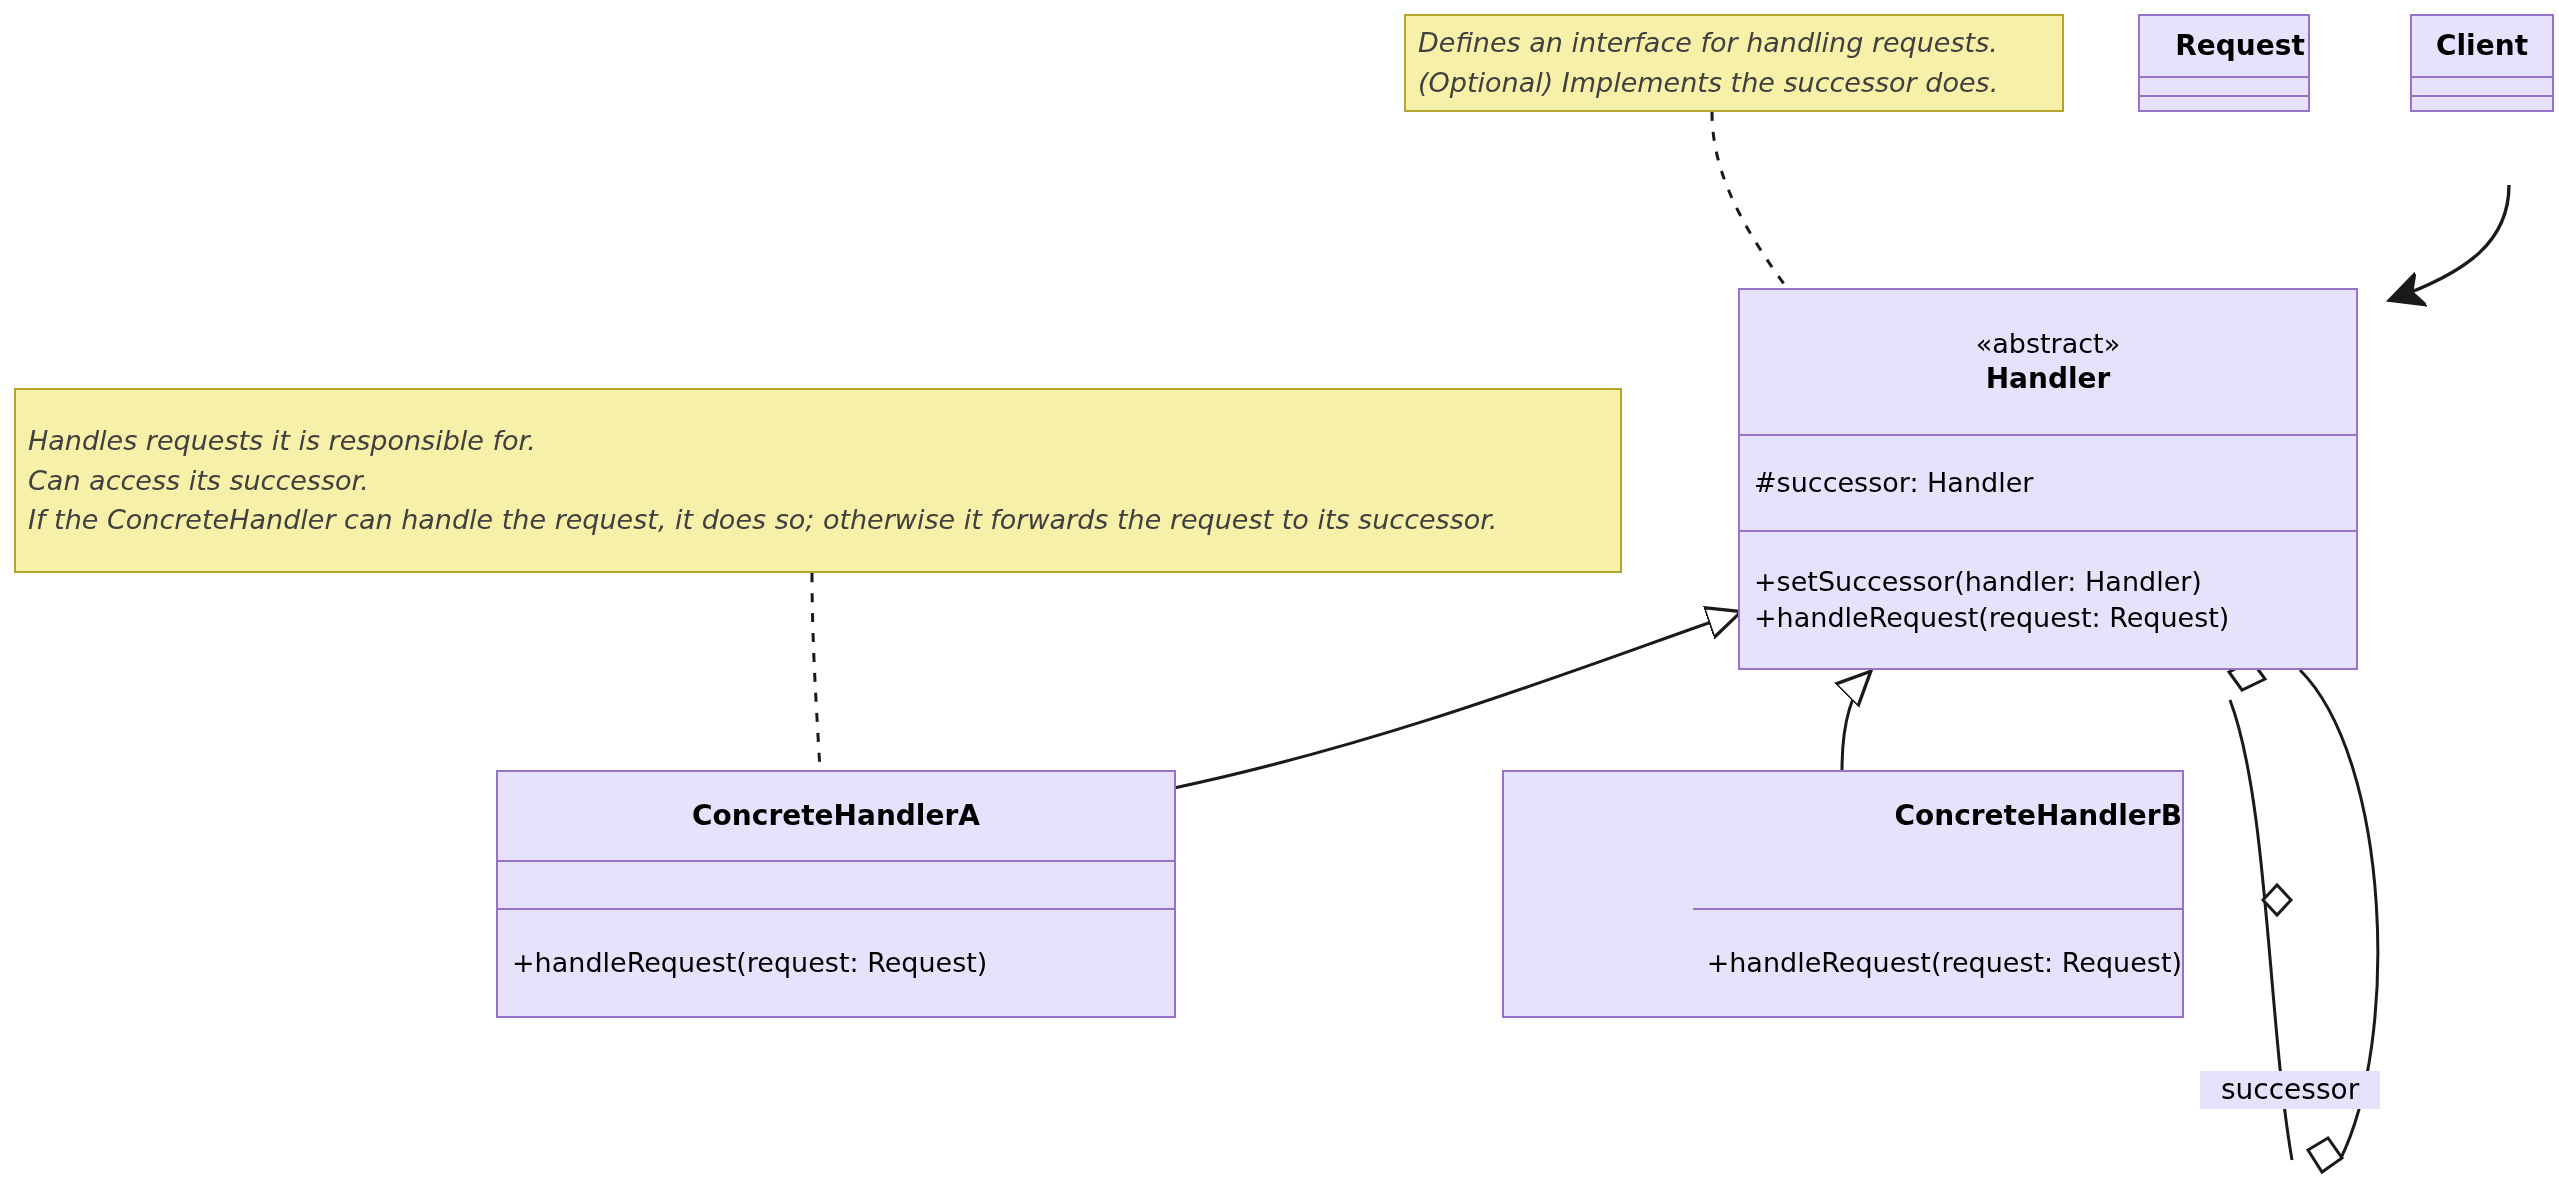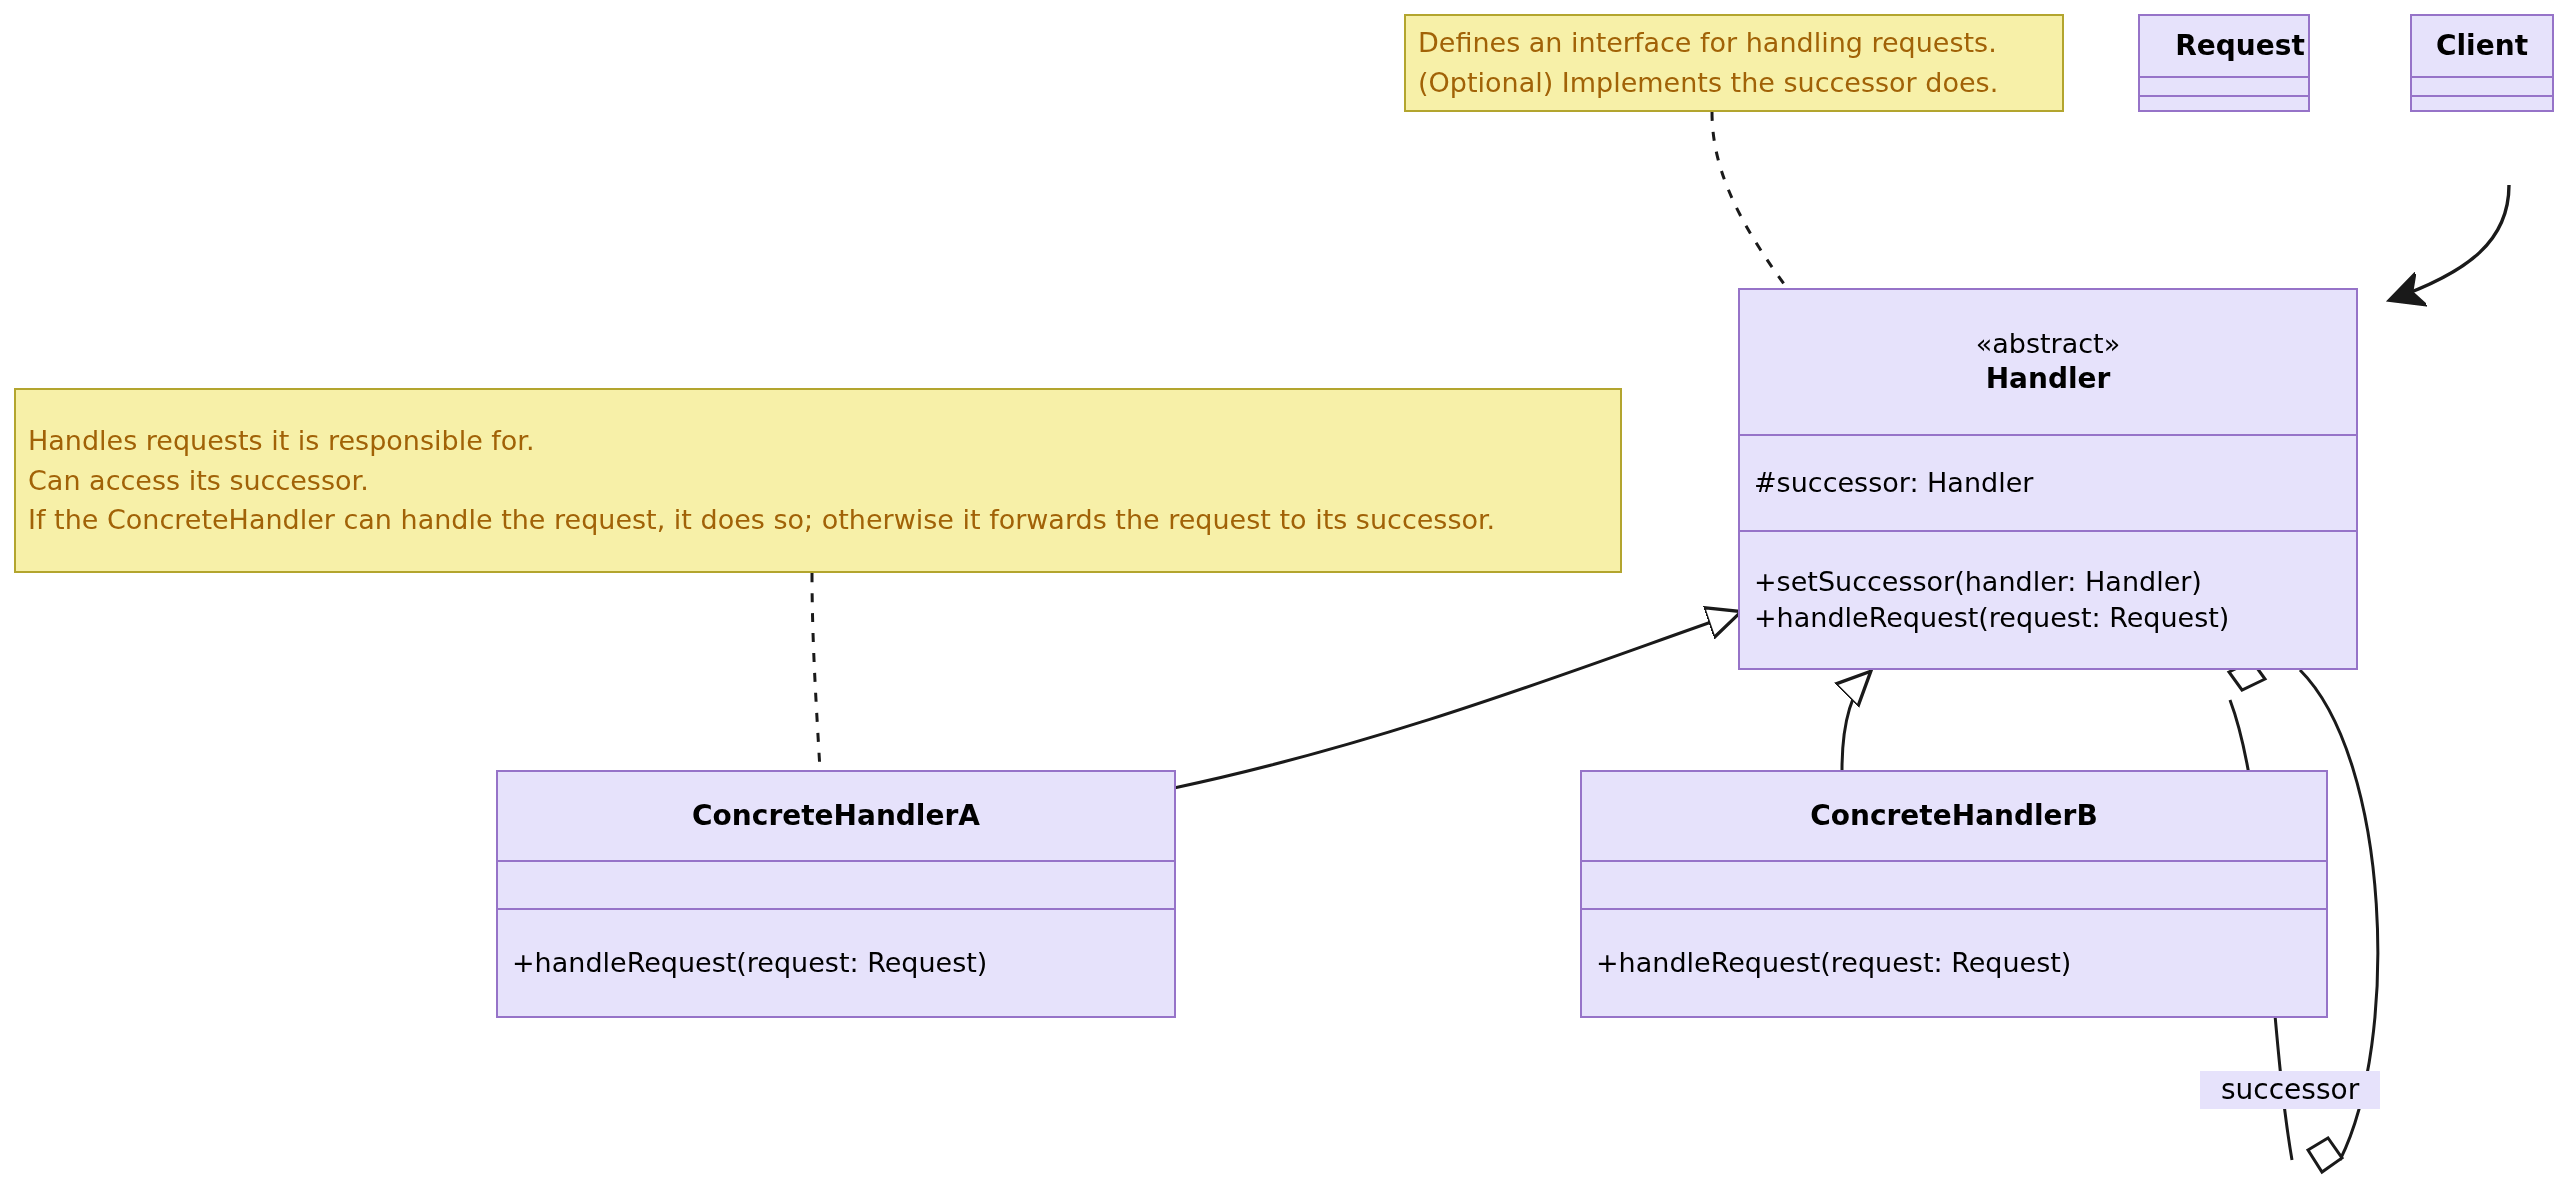--- a/index.html
+++ b/index.html
@@ -75,23 +75,24 @@
     box-sizing: border-box;
     background: #F7F0A8;
     border: 2.5px solid #B3A52E;
     display: flex;
     flex-direction: column;
     justify-content: center;
     padding: 6px 10px 6px 12px;
   }
   .note-line {
     font-size: 27px;
-    color: #a16207;
+    color: #404040;
     line-height: 1.47;
     white-space: nowrap;
+    font-style: italic;
   }
 
   
   .edge-label {
     position: absolute;
     background: #E6E2FB;
     font-size: 28px;
     color: #000000;
     line-height: 1.22;
     padding: 2px 21px;
@@ -177,21 +178,21 @@
   <div class="uml-class" style="left:496px; top:770px; width:680px; height:248px;">
     <div class="compartment title-comp" style="height:88px;">
       <div class="class-name">ConcreteHandlerA</div>
     </div>
     <div class="compartment divider" style="height:48px;"></div>
     <div class="compartment divider" style="flex:1;">
       <div class="member">+handleRequest(request: Request)</div>
     </div>
   </div>
 
-  <div class="uml-class" style="left:1580px; top:770px; width:748px; height:248px;">
+  <div class="uml-class" style="left:1502px; top:770px; width:682px; height:248px;align-items:flex-end;">
     <div class="compartment title-comp" style="height:88px;">
       <div class="class-name">ConcreteHandlerB</div>
     </div>
     <div class="compartment divider" style="height:48px;"></div>
     <div class="compartment divider" style="flex:1;">
       <div class="member">+handleRequest(request: Request)</div>
     </div>
   </div>
 
   <div class="edge-label" style="left:2200px; top:1071px;">successor</div>

